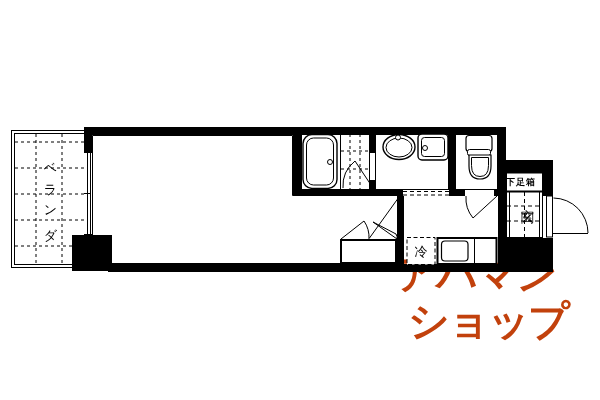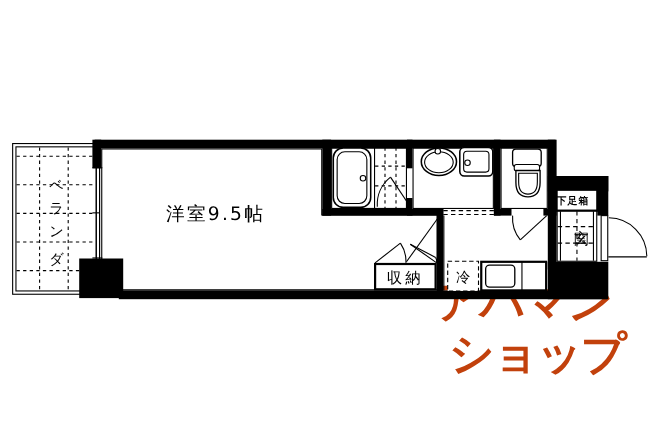--- a/index.html
+++ b/index.html
@@ -164,19 +164,17 @@
       <line x1="507" y1="221" x2="542" y2="221" stroke-dasharray="4,3"></line>
     </g>
 
     <g>
       <rect x="546.5" y="196" width="6" height="41" fill="#fff" stroke="#000" stroke-width="1"></rect>
       <line x1="553" y1="233.5" x2="588" y2="233.5" stroke="#000" stroke-width="1"></line>
       <path d="M553.5,198 A35,35 0 0 1 588,233" fill="none" stroke="#000" stroke-width="1"></path>
     </g>
   </svg>
 
-  <div class="lbl lbl-room">洋室9.5帖</div>
   <div class="lbl lbl-veranda">ベランダ</div>
-  <div class="lbl lbl-closet">収納</div>
   <div class="lbl lbl-fridge">冷</div>
   <div class="lbl lbl-shoebox">下足箱</div>
   <div class="lbl lbl-genkan">玄関</div>
 </div>
 
 </body></html>

